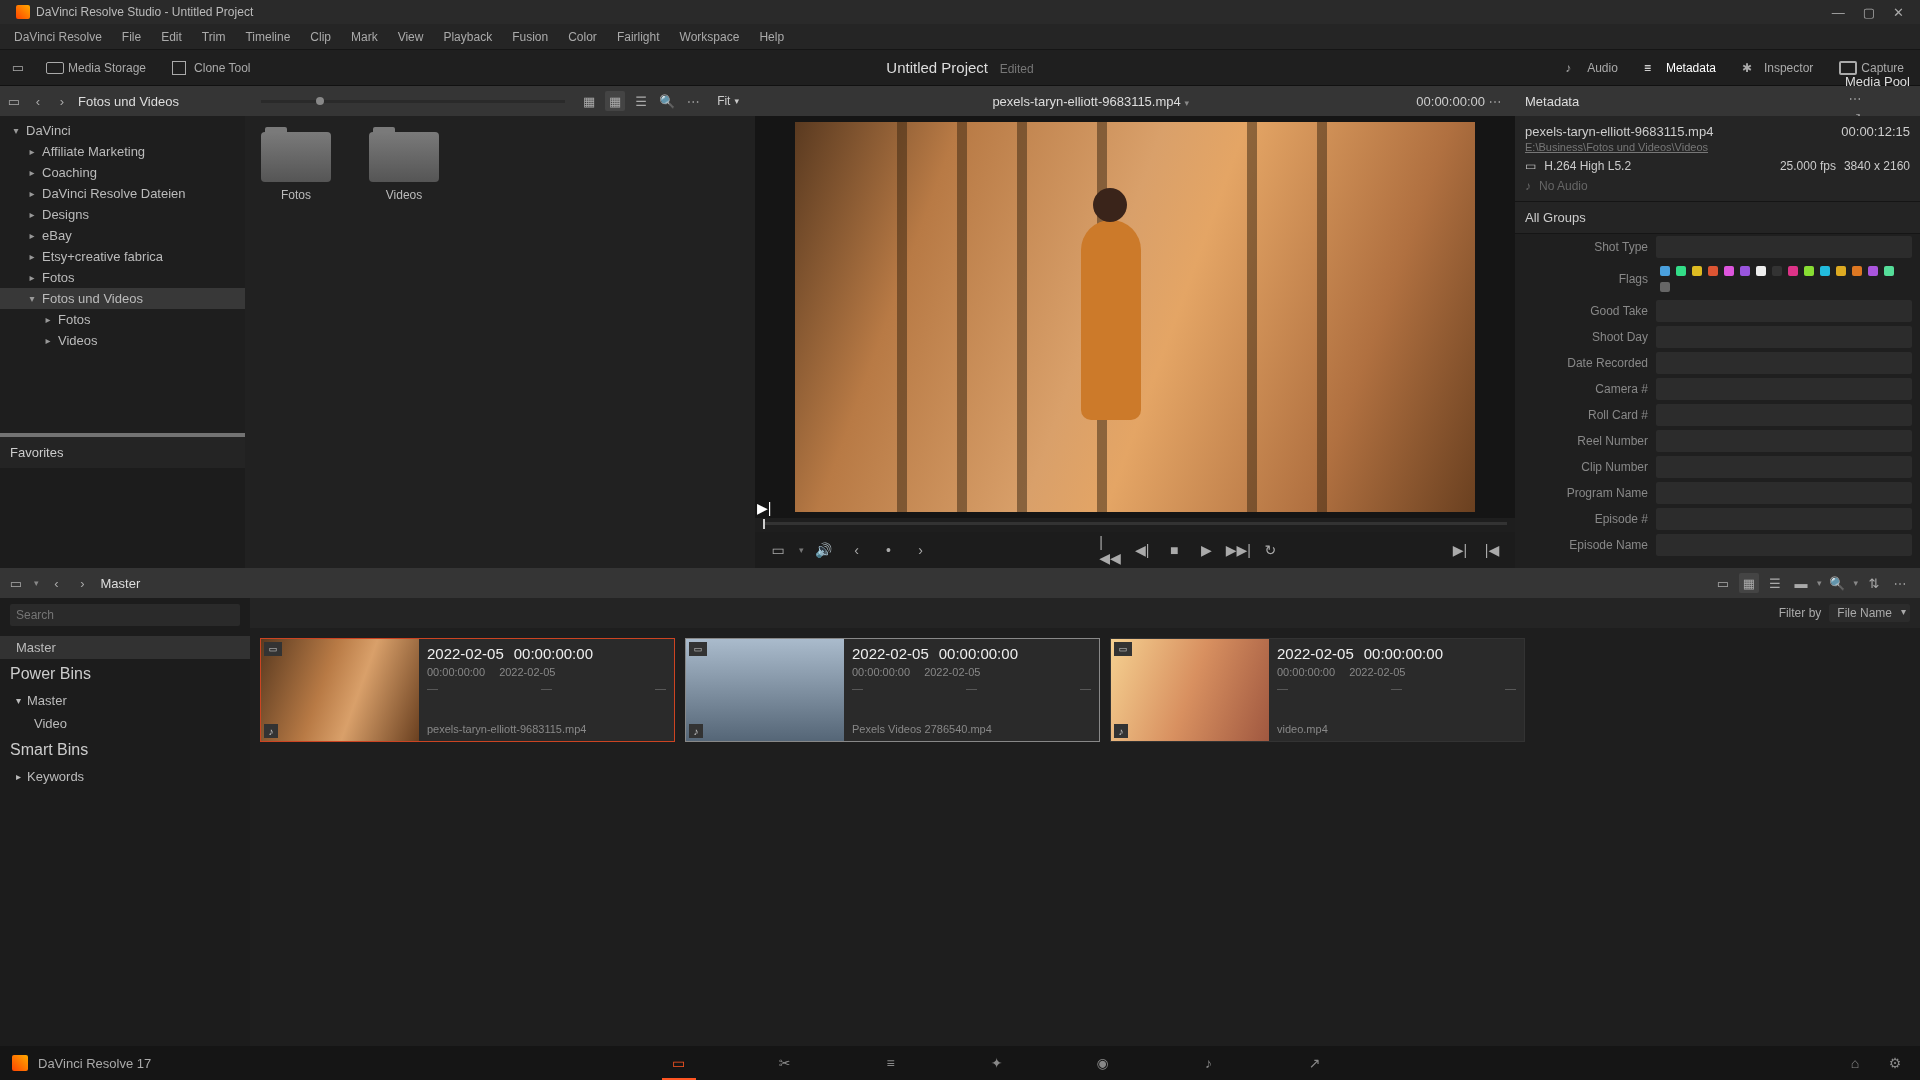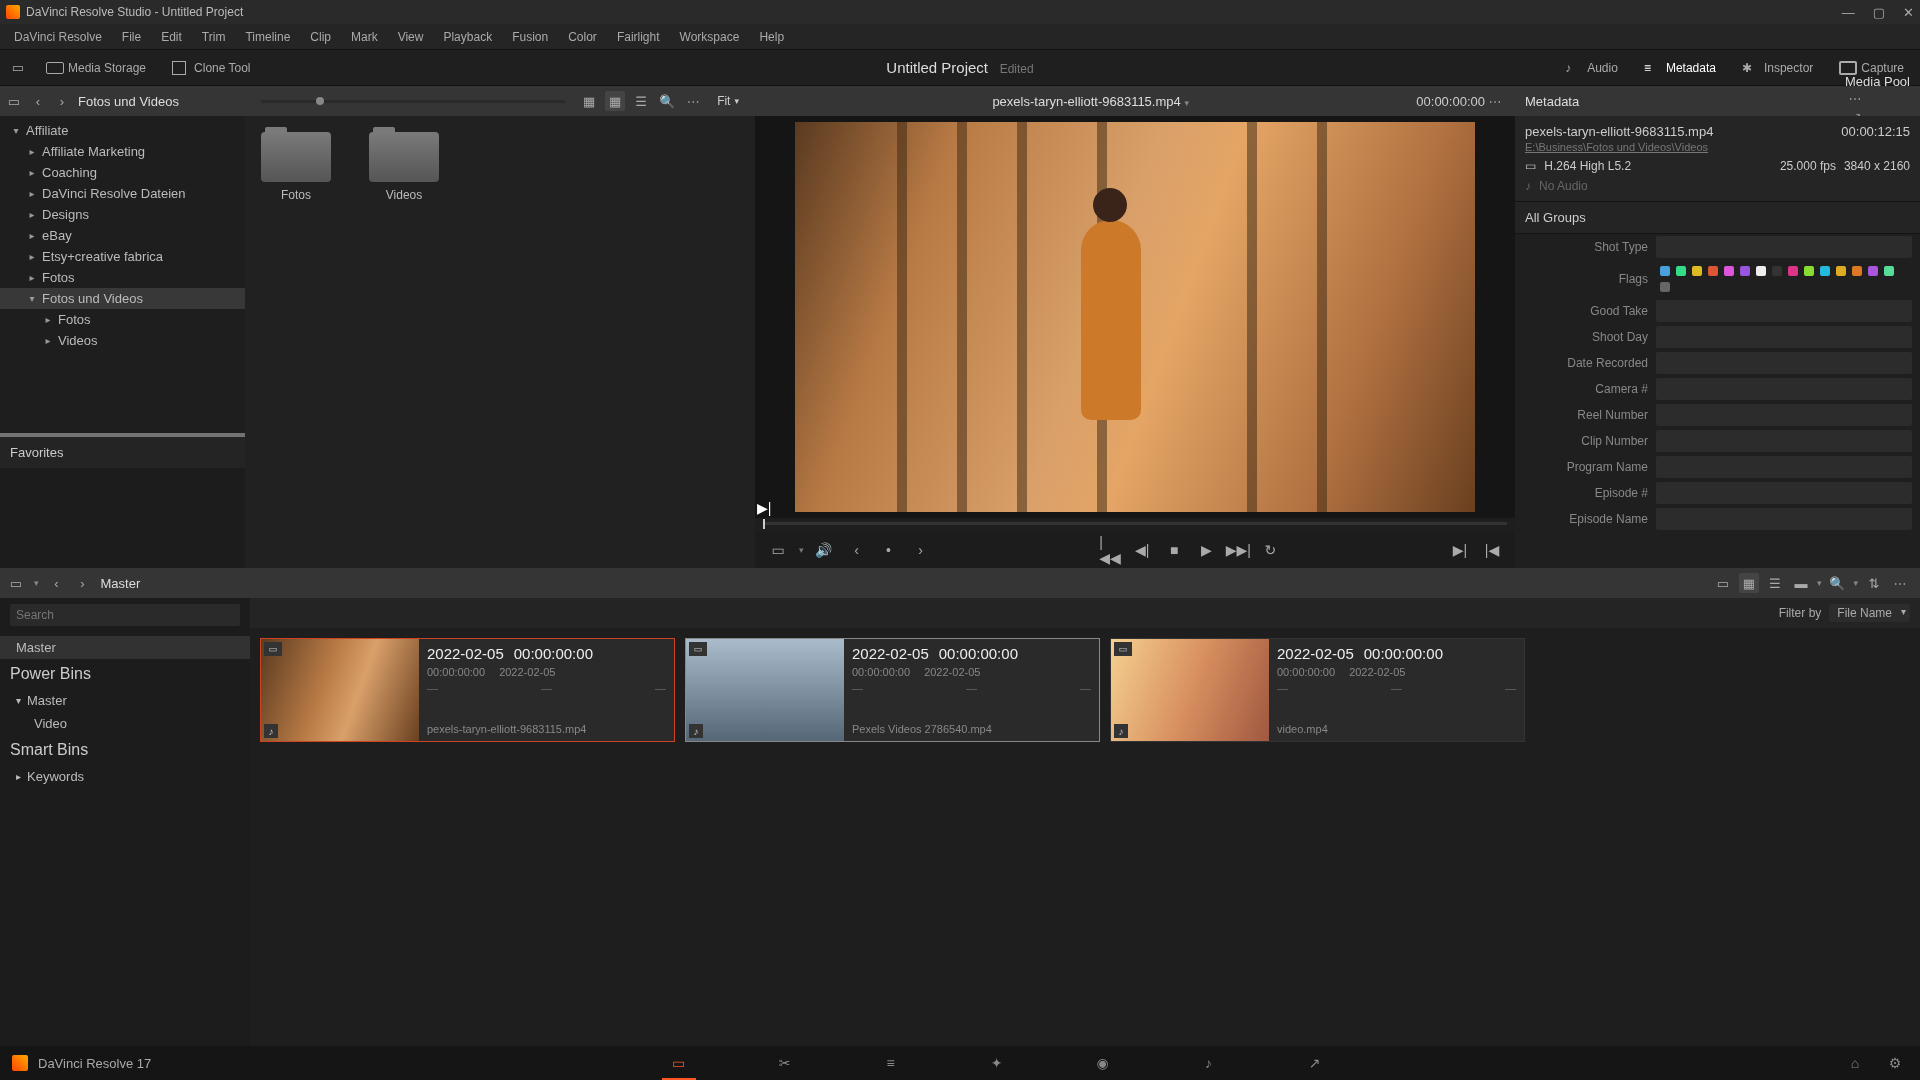--- a/index.html
+++ b/index.html
@@ -1,19 +1,19 @@
 <!DOCTYPE html>
 <html><head>
 <meta charset="utf-8">
 <style>
 * { margin: 0; padding: 0; box-sizing: border-box; font-family: 'Segoe UI', Arial, sans-serif; user-select: none; }
 body { background: #1a1a1a; width: 1920px; height: 1080px; overflow: hidden; color: #ccc; font-size: 13px; }
 
 
-.titlebar { height: 24px; background: #2a2a2a; display: flex; align-items: center; padding: 0 6px; }
+.titlebar { height: 24px; background: #2a2a2a; display: flex; align-items: center; padding: 0 16px; }
 .titlebar .icon { width: 14px; height: 14px; background: linear-gradient(45deg,#ff4400,#ffaa00); border-radius: 2px; margin-right: 6px; }
 .titlebar .title { color: #bbb; font-size: 12px; flex: 1; }
 .win-btns { display: flex; gap: 18px; color: #aaa; font-size: 13px; }
 .win-btns span { cursor: pointer; }
 
 
 .menubar { height: 26px; background: #252525; display: flex; align-items: center; padding: 0 6px; gap: 4px; border-bottom: 1px solid #151515; }
 .menubar .item { padding: 3px 8px; color: #aaa; font-size: 12px; }
 
 
@@ -212,21 +212,21 @@
   <div class="sidebar">
     <div class="sidebar-header">
       <span class="hdr-ico">▭</span>
       <span class="hdr-ico">‹</span>
       <span class="hdr-ico">›</span>
       <span class="path">Fotos und Videos</span>
     </div>
     <div class="tree" id="tree">
         <div class="tree-item">
           <span class="arrow">▾</span>
-          <span class="lbl">Affiliate</span>
+          <span class="lbl">DaVinci</span>
         </div>
         <div class="tree-item indent1">
           <span class="arrow">▸</span>
           <span class="lbl">Affiliate Marketing</span>
         </div>
         <div class="tree-item indent1">
           <span class="arrow">▸</span>
           <span class="lbl">Coaching</span>
         </div>
         <div class="tree-item indent1">
@@ -399,20 +399,24 @@
         </div>
         <div class="field">
           <div class="lbl">Date Recorded</div>
           <div class="val"></div>
         </div>
         <div class="field">
           <div class="lbl">Camera #</div>
           <div class="val"></div>
         </div>
         <div class="field">
+          <div class="lbl">Roll Card #</div>
+          <div class="val"></div>
+        </div>
+        <div class="field">
           <div class="lbl">Reel Number</div>
           <div class="val"></div>
         </div>
         <div class="field">
           <div class="lbl">Clip Number</div>
           <div class="val"></div>
         </div>
         <div class="field">
           <div class="lbl">Program Name</div>
           <div class="val"></div>

